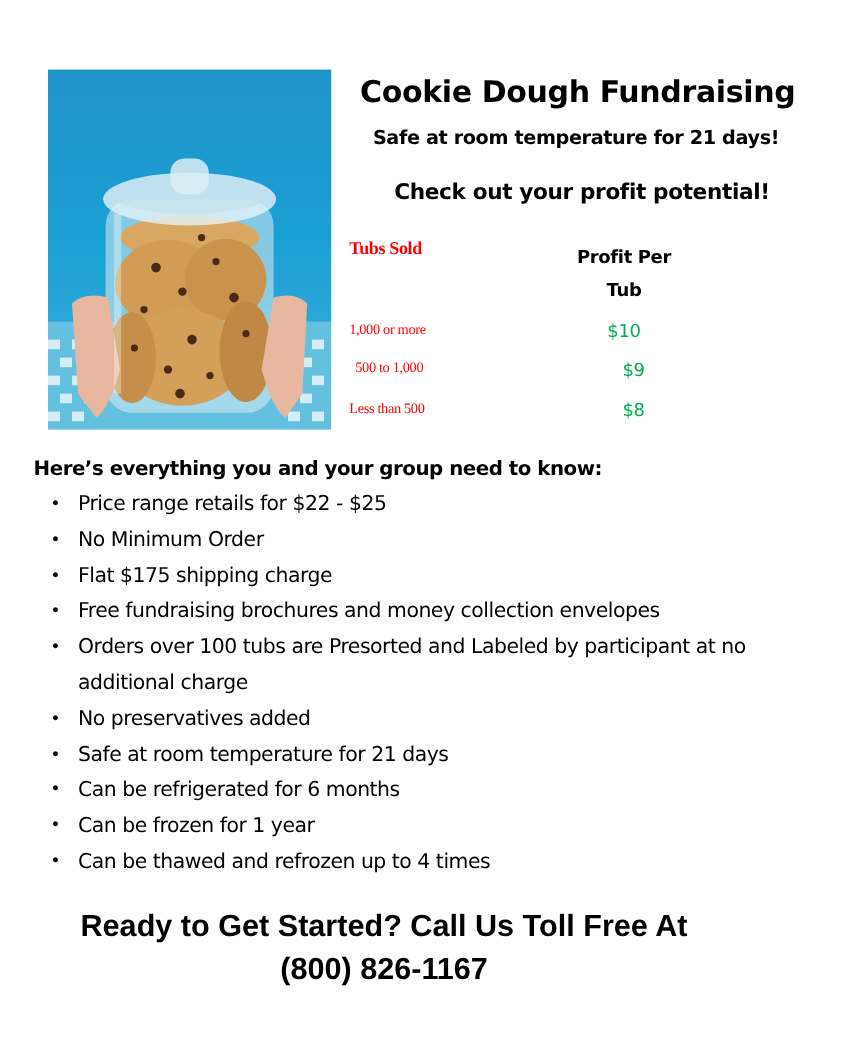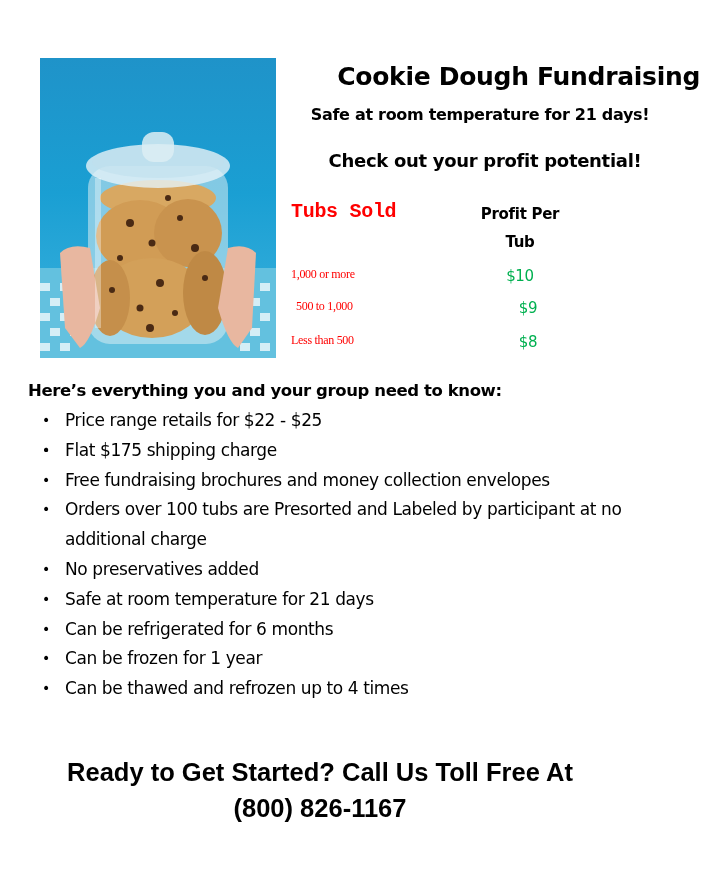--- a/index.html
+++ b/index.html
@@ -8,34 +8,34 @@
       font-family: "Liberation Sans", "DejaVu Sans", sans-serif;
       color: #000;
     }
     .photo {
       position: absolute; left: 40px; top: 58px; width: 236px; height: 300px;
       overflow: hidden;
       background: linear-gradient(180deg, #1f93c9 0%, #1a9fd3 45%, #2aa8d8 70%, #6fc6e3 100%);
     }
     .photo svg { display: block; }
     .title {
-      position: absolute; left: 300px; top: 62px; width: 400px; text-align: right;
+      position: absolute; left: 300px; top: 62px; width: 400px; text-align: left;
       font-family: "DejaVu Sans", sans-serif; font-weight: bold; font-size: 25px; letter-spacing: -0.3px;
     }
     .subtitle {
       position: absolute; left: 290px; top: 105px; width: 380px; text-align: center;
       font-family: "DejaVu Sans", sans-serif; font-weight: bold; font-size: 16px; letter-spacing: -0.3px;
     }
     .profit-heading {
       position: absolute; left: 300px; top: 150px; width: 370px; text-align: center;
       font-family: "DejaVu Sans", sans-serif; font-weight: bold; font-size: 18px; letter-spacing: -0.3px;
     }
     .tbl-head-left {
       position: absolute; left: 291px; top: 200px;
-      font-family: Liberation Mono, monospace; font-weight: bold; font-size: 20px; color: #ff0000; letter-spacing: -0.3px;
+      font-family: Liberation Serif, serif; font-weight: bold; font-size: 15px; color: #ff0000; letter-spacing: -0.3px;
     }
     .tbl-head-right {
       position: absolute; left: 470px; top: 200px; width: 100px; text-align: center;
       font-family: "DejaVu Sans", sans-serif; font-weight: bold; font-size: 15px; color: #000000; line-height: 28px; letter-spacing: -0.3px;
     }
     .tier-label {
       position: absolute; left: 291px;
       font-family: Liberation Serif, serif; font-size: 12px; color: #ff0000; letter-spacing: -0.3px;
     }
     .tier-value {
@@ -141,21 +141,21 @@
 <div class="tier-label" style="top:299px; left:296px;">500 to 1,000</div>
 <div class="tier-value" style="top:299px; left:498px;">$9</div>
 
 <div class="tier-label" style="top:333px;">Less than 500</div>
 <div class="tier-value" style="top:333px; left:498px;">$8</div>
 
 <div class="know-heading">Here’s everything you and your group need to know:</div>
 
 <ul class="bullets">
   <li><span class="dot">•</span><span>Price range retails for $22 - $25</span></li>
-  <li><span class="dot">•</span></li>
+  <li><span class="dot">•</span><span>No Minimum Order</span></li>
   <li><span class="dot">•</span><span>Flat $175 shipping charge</span></li>
   <li><span class="dot">•</span><span>Free fundraising brochures and money collection envelopes</span></li>
   <li><span class="dot">•</span><span>Orders over 100 tubs are Presorted and Labeled by participant at no additional charge</span></li>
   <li><span class="dot">•</span><span>No preservatives added</span></li>
   <li><span class="dot">•</span><span>Safe at room temperature for 21 days</span></li>
   <li><span class="dot">•</span><span>Can be refrigerated for 6 months</span></li>
   <li><span class="dot">•</span><span>Can be frozen for 1 year</span></li>
   <li><span class="dot">•</span><span>Can be thawed and refrozen up to 4 times</span></li>
 </ul>
 

